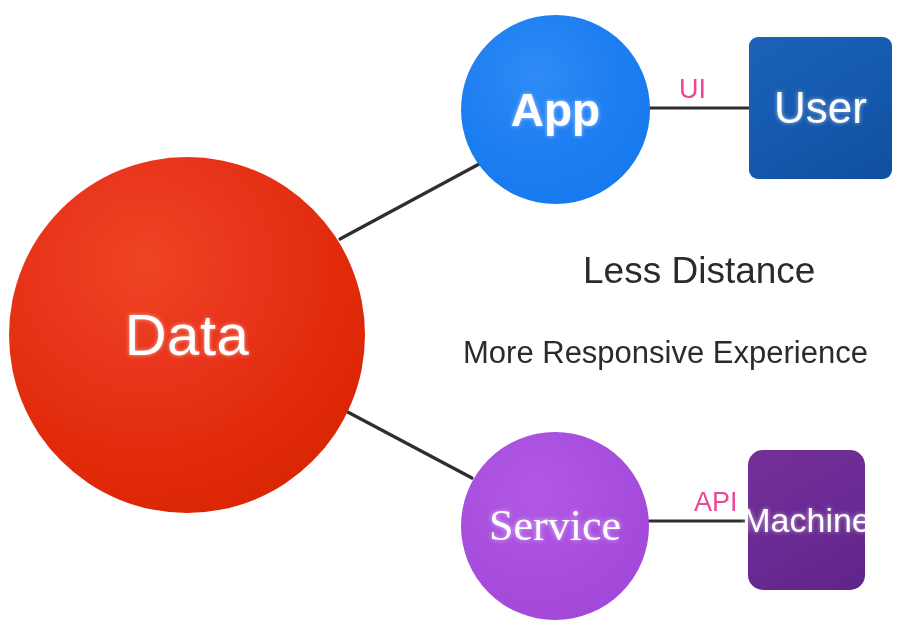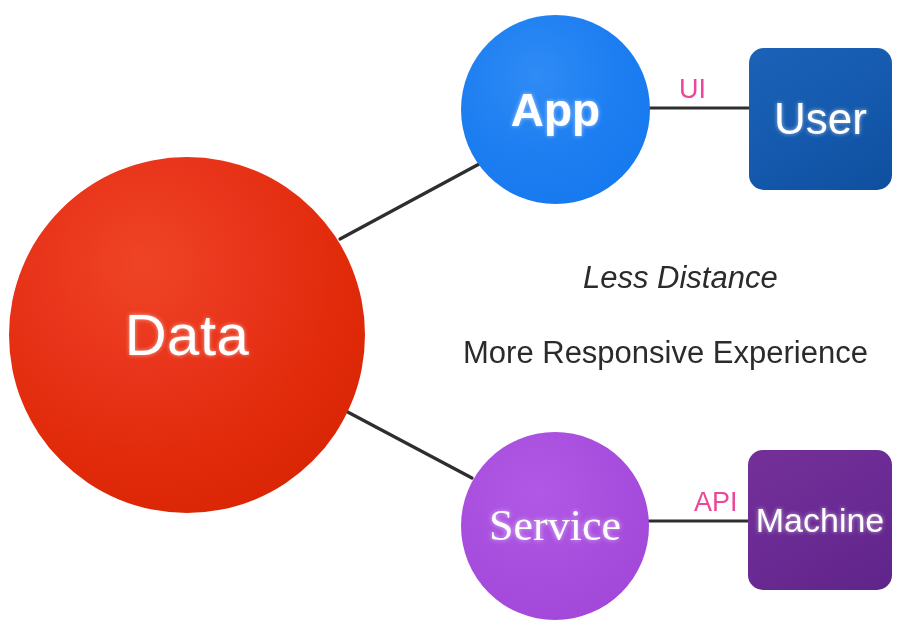--- a/index.html
+++ b/index.html
@@ -85,35 +85,34 @@
     text-shadow: 0 0 5px rgba(255,255,255,0.6);
     font-family: Liberation Serif, serif;
   }
 
   
   #node-user {
     left: 749px;
     top: 37px;
     width: 143px;
     height: 142px;
-    border-radius: 15px;
+    border-radius: 9px;
     background: linear-gradient(150deg, #1b62b8 0%, #1459ad 55%, #0f4f9e 100%);
-    margin-top: 11px;
   }
   #node-user .node-label {
     font-size: 44px;
     font-weight: 400;
     text-shadow: 0 0 4px rgba(255,255,255,0.6);
   }
 
   
   #node-machine {
     left: 748px;
     top: 450px;
-    width: 144px;
+    width: 117px;
     height: 140px;
     border-radius: 15px;
     background: linear-gradient(150deg, #743099 0%, #6a2a93 55%, #5f2489 100%);
   }
   #node-machine .node-label {
     font-size: 34px;
     font-weight: 400;
     text-shadow: 0 0 4px rgba(255,255,255,0.6);
   }
 
@@ -132,23 +131,22 @@
   
   .annotation {
     position: absolute;
     color: #2b2b2b;
     font-weight: 400;
     white-space: nowrap;
     line-height: 1;
   }
   #annotation-less-distance {
     left: 583px;
-    top: 262px;
-    font-size: 31px;
-    font-style: italic;
+    top: 252px;
+    font-size: 37px;
   }
   #annotation-more-responsive {
     left: 463px;
     top: 337px;
     font-size: 31px;
   }
 </style>
 </head>
 <body>
 

